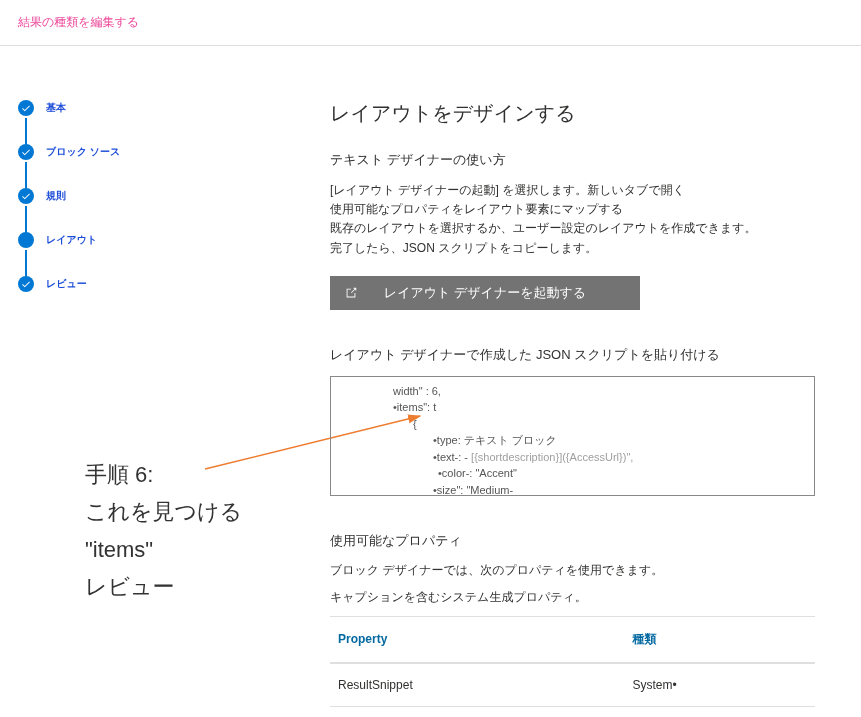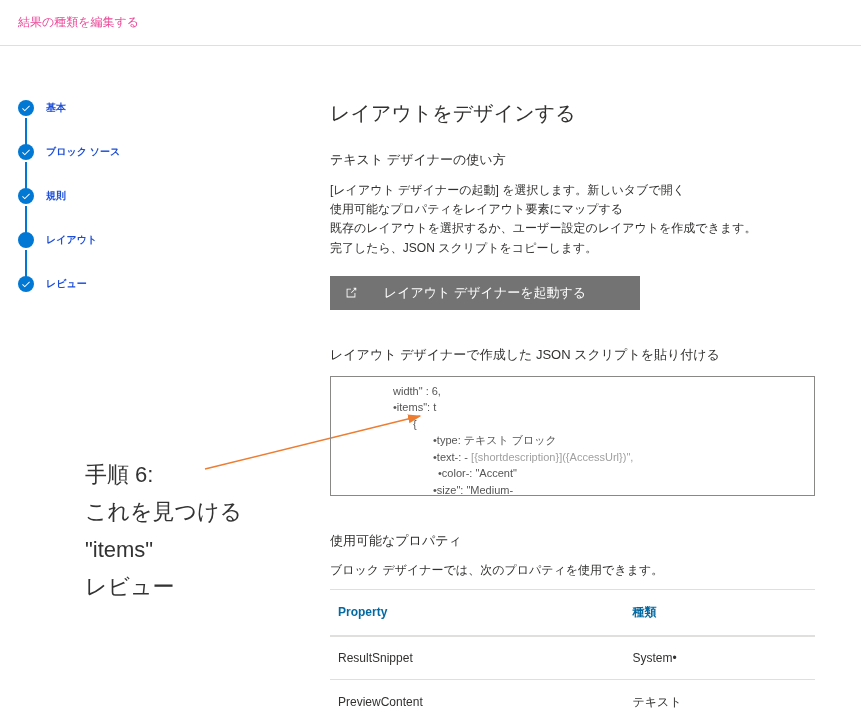--- a/index.html
+++ b/index.html
@@ -131,20 +131,21 @@
           <div style="padding-left:90px"><span>•text-: -</span> <span class="bind">[{shortdescription}]({AccessUrl})",</span></div>
           <div style="padding-left:95px"><span>•color-: "Accent"</span></div>
           <div style="padding-left:90px"><span>•size": "Medium-</span></div>
 
         </div>
       </div>
 
       <div class="mt-lg">
         <div class="subtitle">使用可能なプロパティ</div>
         <div class="props-desc">ブロック デザイナーでは、次のプロパティを使用できます。</div>
+        <div class="props-desc">キャプションを含むシステム生成プロパティ。</div>
 
         <table class="table">
           <thead>
             <tr>
               <th>Property</th>
               <th>種類</th>
             </tr>
           </thead>
           <tbody>
             <tr>

